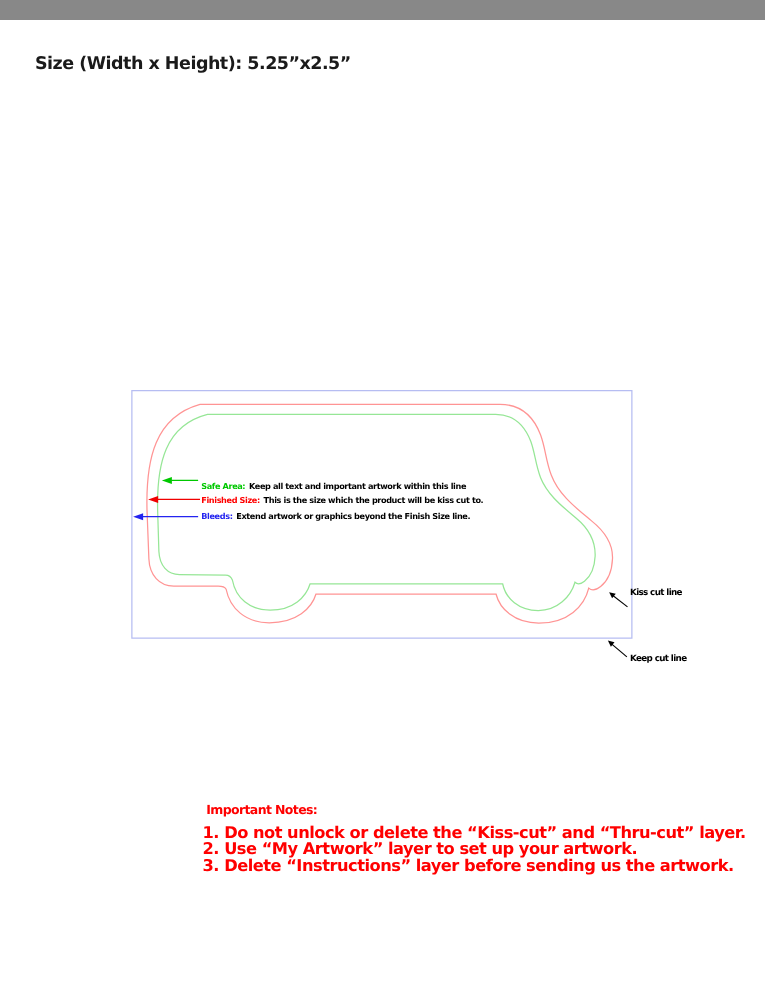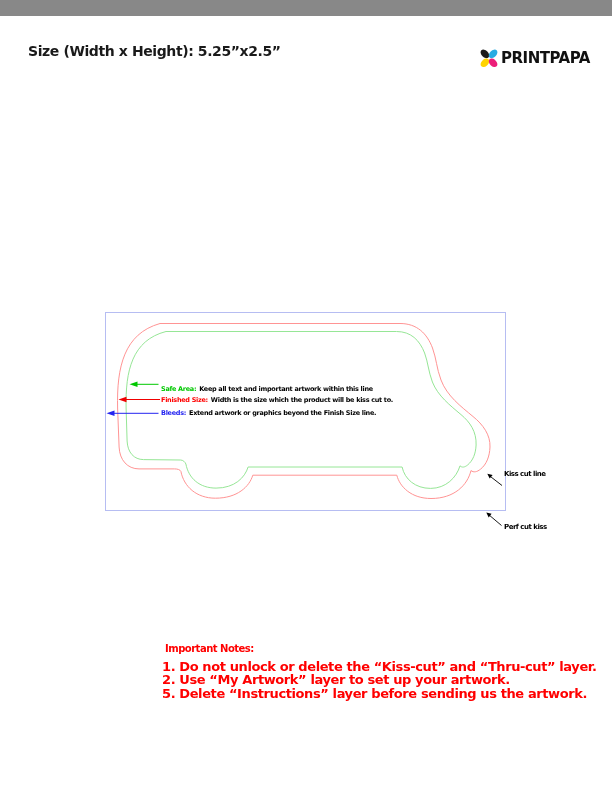--- a/index.html
+++ b/index.html
@@ -22,29 +22,20 @@
   .notes-list{left:162px;top:644px;font-size:13px;letter-spacing:-0.4px;line-height:13.4px;font-weight:bold;}
   .notes-list div{white-space:nowrap;}
 </style>
 </head>
 <body>
 
 <div class="page">
 
   <div class="abs page-title">Size (Width x Height): 5.25”x2.5”</div>
 
-  <div class="abs logo">
-    <svg width="20" height="20" viewBox="0 0 20 20">
-      <ellipse cx="5.9" cy="5.9" rx="5" ry="3.4" transform="rotate(45 5.9 5.9)" fill="#1b1b1b"></ellipse>
-      <ellipse cx="14.1" cy="5.9" rx="5" ry="3.4" transform="rotate(-45 14.1 5.9)" fill="#29abe2"></ellipse>
-      <ellipse cx="5.9" cy="14.8" rx="5" ry="3.4" transform="rotate(-45 5.9 14.8)" fill="#ffd400"></ellipse>
-      <ellipse cx="14.1" cy="14.8" rx="5" ry="3.4" transform="rotate(45 14.1 14.8)" fill="#ec1e79"></ellipse>
-    </svg>
-    <span class="logo-text">PRINTPAPA</span>
-  </div>
 
   <svg class="abs overlay" viewBox="0 0 612 792">
 
     <rect x="105.5" y="296.5" width="400" height="198" fill="none" stroke="#b6bdf2" stroke-width="1"></rect>
 
     <path fill="none" stroke="#ff9494" stroke-width="1" d="M 160,307.5 L 400,307.5
              C 417,307.5 427,317.5 432.5,332
              C 436.5,343 436.5,352 441,364
              C 447,380 461,390.5 473,400.5
              C 483,408.5 490.5,419 490,431
@@ -102,29 +93,29 @@
     <g>
       <line x1="501.5" y1="509.5" x2="488.5" y2="498.5" stroke="#000" stroke-width="0.9"></line>
       <polygon points="486.3,496.4 491.6,497.7 488.7,501.4" fill="#000"></polygon>
     </g>
   </svg>
 
   <div class="abs ann-row" style="left:161px;top:369px;">
     <span class="lab" style="color: rgb(0, 200, 0);">Safe Area:</span><span>Keep all text and important artwork within this line</span>
   </div>
   <div class="abs ann-row" style="left:161px;top:379.6px;">
-    <span class="lab" style="color: rgb(255, 0, 0);">Finished Size:</span><span>Width is the size which the product will be kiss cut to.</span>
+    <span class="lab" style="color: rgb(255, 0, 0);">Finished Size:</span><span>This is the size which the product will be kiss cut to.</span>
   </div>
   <div class="abs ann-row" style="left:161px;top:393.4px;">
     <span class="lab" style="color: rgb(36, 36, 240);">Bleeds:</span><span>Extend artwork or graphics beyond the Finish Size line.</span>
   </div>
 
   <div class="abs callout-label" style="left:504px;top:454px;">Kiss cut line</div>
-  <div class="abs callout-label" style="left:504px;top:506.5px;">Perf cut kiss</div>
+  <div class="abs callout-label" style="left:504px;top:506.5px;">Keep cut line</div>
 
   <div class="abs notes-heading" style="color: rgb(255, 0, 0);">Important Notes:</div>
   <div class="abs notes-list" style="color: rgb(255, 0, 0);">
     <div>1. Do not unlock or delete the “Kiss-cut” and “Thru-cut” layer.</div>
     <div>2. Use “My Artwork” layer to set up your artwork.</div>
-    <div>5. Delete “Instructions” layer before sending us the artwork.</div>
+    <div>3. Delete “Instructions” layer before sending us the artwork.</div>
   </div>
 
 </div>
 
 </body></html>

